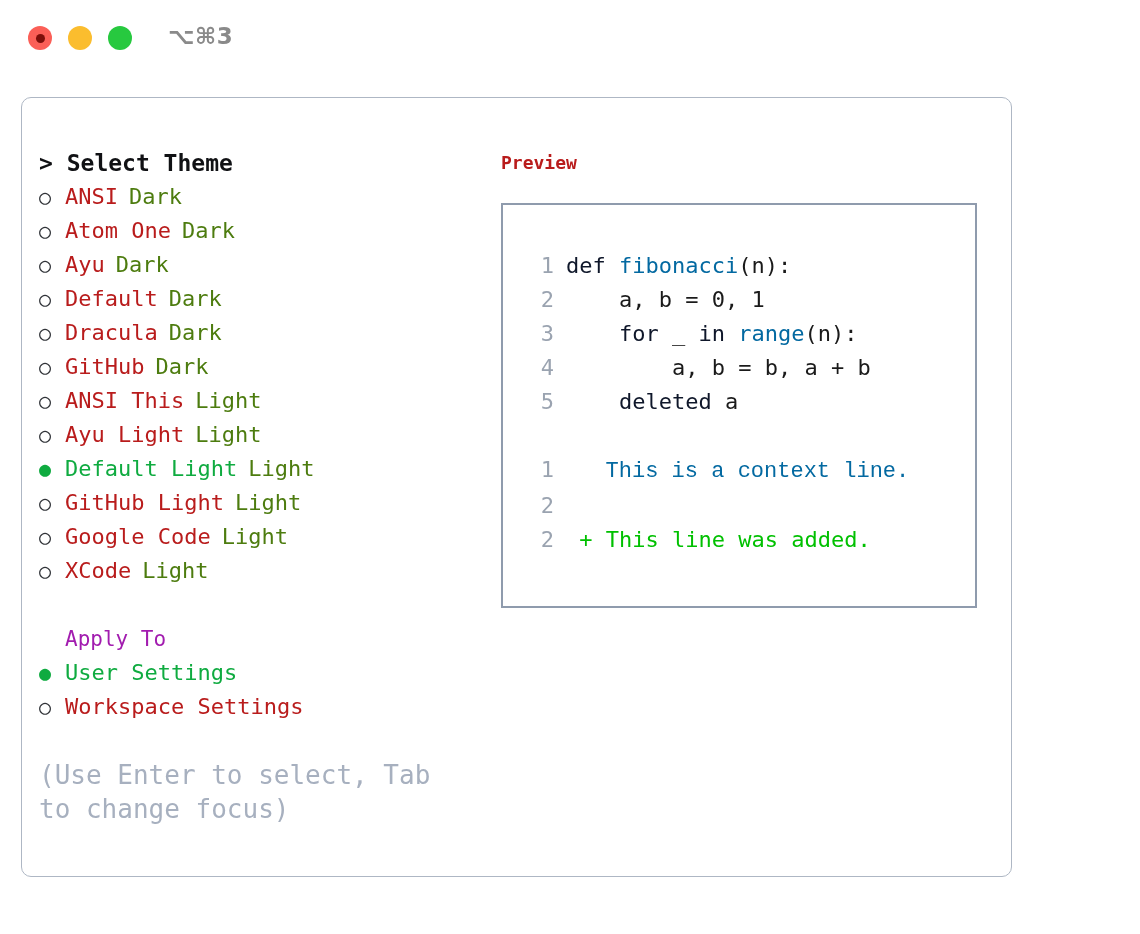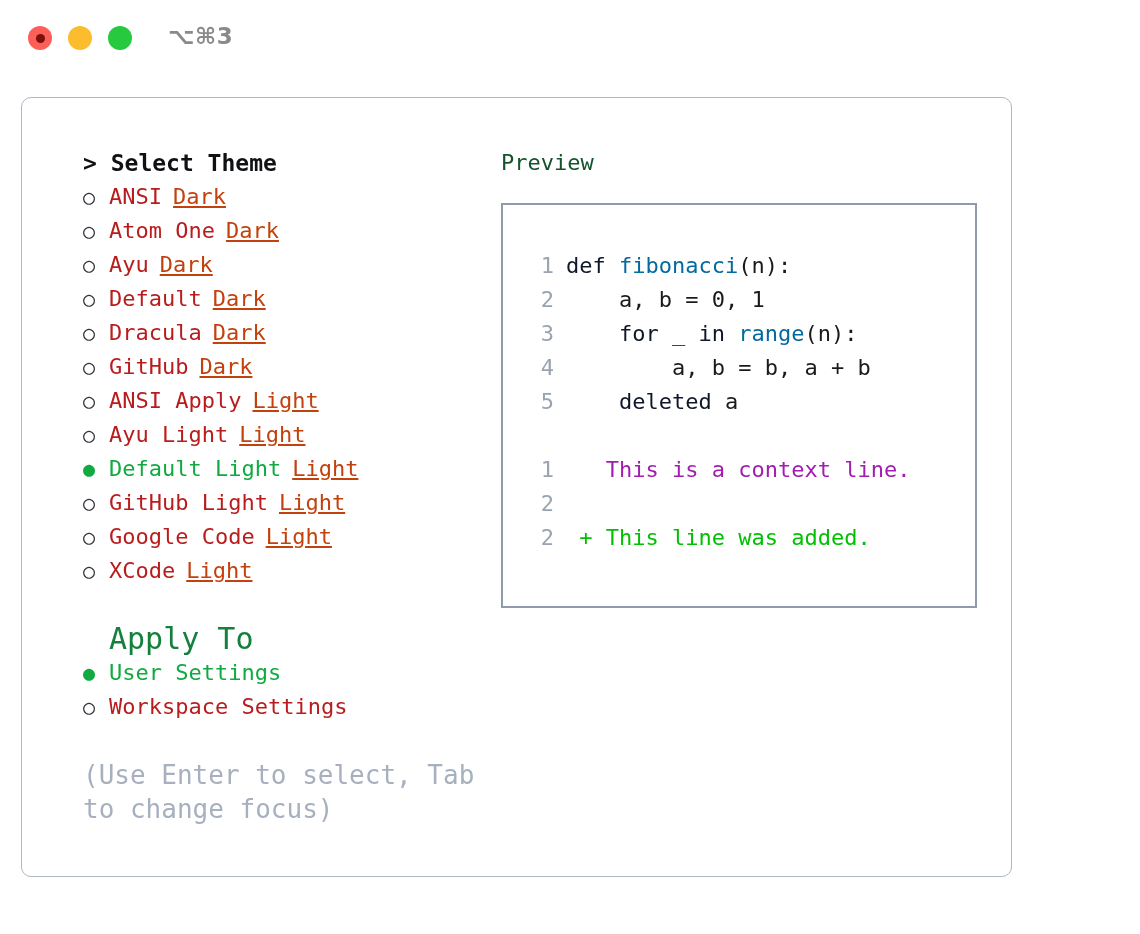--- a/index.html
+++ b/index.html
@@ -79,21 +79,20 @@
     background: #ffffff;
     box-sizing: border-box;
   }
 
   
   .left-col {
     position: absolute;
     left: 17px;
     top: 48px;
     width: 440px;
-    margin-left: 44px;
   }
 
   .list-header {
     font-size: 23px;
     font-weight: bold;
     color: #101114;
     line-height: 34px;
     white-space: pre;
   }
 
@@ -107,30 +106,29 @@
   .marker {
     width: 26px;
     flex: 0 0 26px;
     color: #303338;
     font-size: 20px;
   }
   .marker.sel { color: #0fab40; }
   .opt-label { color: #b91c1c; }
   .opt-row.selected .opt-label { color: #0fab40; }
   .opt-tag {
-    color: #c2410c;
+    color: #4d7c0f;
     margin-left: 11px;
-    text-decoration: underline;
   }
 
   .section-gap { height: 34px; }
 
   .section-title {
-    font-size: 30px;
-    color: #15803d;
+    font-size: 21px;
+    color: #a21caf;
     line-height: 34px;
     padding-left: 26px;
     white-space: pre;
   }
 
   .hint {
     margin-top: 34px;
     font-size: 26px;
     color: #a7b0bf;
     line-height: 34px;
@@ -139,23 +137,23 @@
   }
 
   
   .right-col {
     position: absolute;
     left: 479px;
     top: 48px;
     width: 490px;
   }
   .preview-title {
-    font-size: 22px;
-    font-weight: normal;
-    color: #14532d;
+    font-size: 18px;
+    font-weight: bold;
+    color: #b91c1c;
     line-height: 34px;
   }
   .preview-box {
     margin-top: 23px;
     width: 476px;
     height: 405px;
     border: 2px solid #8f9bad;
     background: #ffffff;
     box-sizing: border-box;
     padding: 44px 0 0 0;
@@ -173,21 +171,21 @@
     flex: 0 0 34px;
     text-align: right;
     color: #9aa3b0;
     margin-right: 12px;
   }
   .blank-line { height: 34px; }
 
   .tok-kw   { color: #0f172a; }
   .tok-fn   { color: #0369a1; }
   .tok-pl   { color: #1a1a1a; }
-  .tok-ctx  { color: #a21caf; }
+  .tok-ctx  { color: #0369a1; font-family: Liberation Mono, monospace; }
   .tok-del  { color: #cc0000; }
   .tok-add  { color: #00c000; }
 </style>
 </head>
 <body>
 
 <div class="window">
 
   <div class="titlebar">
     <div class="lights">
@@ -206,21 +204,21 @@
 
       <div class="list-header">&gt; Select Theme</div>
 
       <div id="theme-options">
           <div class="opt-row"><span class="marker">○</span><span class="opt-label">ANSI</span><span class="opt-tag">Dark</span></div>
           <div class="opt-row"><span class="marker">○</span><span class="opt-label">Atom One</span><span class="opt-tag">Dark</span></div>
           <div class="opt-row"><span class="marker">○</span><span class="opt-label">Ayu</span><span class="opt-tag">Dark</span></div>
           <div class="opt-row"><span class="marker">○</span><span class="opt-label">Default</span><span class="opt-tag">Dark</span></div>
           <div class="opt-row"><span class="marker">○</span><span class="opt-label">Dracula</span><span class="opt-tag">Dark</span></div>
           <div class="opt-row"><span class="marker">○</span><span class="opt-label">GitHub</span><span class="opt-tag">Dark</span></div>
-          <div class="opt-row"><span class="marker">○</span><span class="opt-label">ANSI Apply</span><span class="opt-tag">Light</span></div>
+          <div class="opt-row"><span class="marker">○</span><span class="opt-label">ANSI This</span><span class="opt-tag">Light</span></div>
           <div class="opt-row"><span class="marker">○</span><span class="opt-label">Ayu Light</span><span class="opt-tag">Light</span></div>
           <div class="opt-row selected"><span class="marker sel">●</span><span class="opt-label">Default Light</span><span class="opt-tag">Light</span></div>
           <div class="opt-row"><span class="marker">○</span><span class="opt-label">GitHub Light</span><span class="opt-tag">Light</span></div>
           <div class="opt-row"><span class="marker">○</span><span class="opt-label">Google Code</span><span class="opt-tag">Light</span></div>
           <div class="opt-row"><span class="marker">○</span><span class="opt-label">XCode</span><span class="opt-tag">Light</span></div>
         </div>
 
       <div class="section-gap"></div>
 
       <div class="section-title">Apply To</div>

